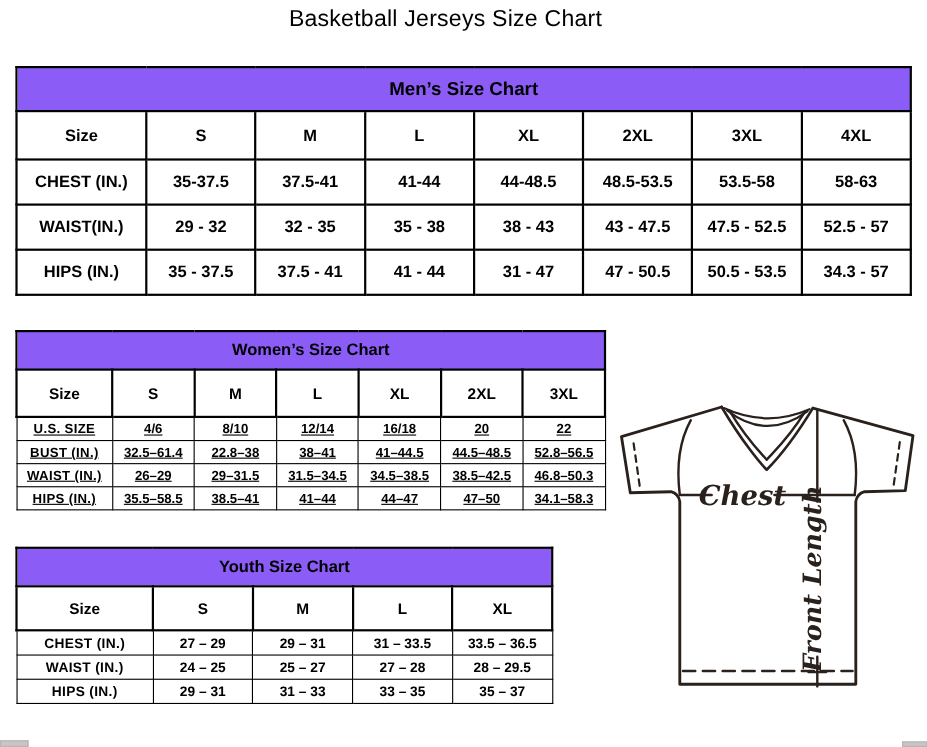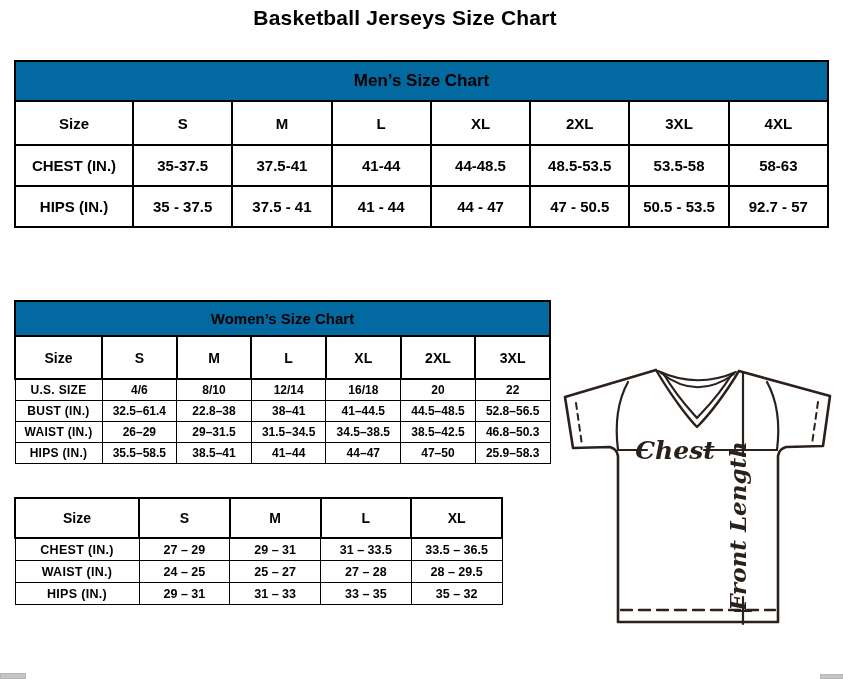--- a/index.html
+++ b/index.html
@@ -1,34 +1,34 @@
 <!DOCTYPE html>
 <html><head>
 <meta charset="utf-8">
 <style>
   html,body{margin:0;padding:0;background:#fff;}
   #stage{position:relative;width:843px;height:679px;background:#fff;overflow:hidden;
          font-family:"Liberation Sans",sans-serif;color:#000;}
   .page-title{position:absolute;top:6px;left:0;width:810px;text-align:center;
-              font-size:21px;font-weight:bold;letter-spacing:.2px;}
+              font-size:21px;font-weight:normal;letter-spacing:.2px;}
   table{border-collapse:collapse;table-layout:fixed;background:#fff;}
   th,td{border:2px solid #000;text-align:center;vertical-align:middle;padding:0;
         overflow:hidden;white-space:nowrap;}
-  .band{background:#0369a1;font-weight:bold;}
+  .band{background:#8b5cf6;font-weight:bold;}
   
   .mens{position:absolute;left:14px;top:60px;width:815px;}
   .mens .band th{height:38px;font-size:17px;}
   .mens .sizerow th{height:42px;font-size:15px;}
   .mens .datarow td{height:39px;font-size:15px;font-weight:bold;}
   .mens .rowlab{font-size:14px;font-weight:bold;}
   
   .womens{position:absolute;left:14px;top:300px;width:537px;}
   .womens .band th{height:33px;font-size:15px;}
   .womens .sizerow th{height:41px;font-size:14px;}
-  .womens .datarow td{height:20px;font-size:12px;font-weight:bold;border-width:1px;}
+  .womens .datarow td{height:20px;font-size:12px;font-weight:bold;border-width:1px;text-decoration:underline;}
   .womens .rowlab{font-size:10.5px;font-weight:bold;letter-spacing:.3px;}
   
   .youth{position:absolute;left:14px;top:497px;width:489px;}
   .youth .band th{height:33px;font-size:15px;}
   .youth .sizerow th{height:38px;font-size:14px;}
   .youth .datarow td{height:21px;font-size:12.5px;font-weight:bold;border-width:1px;}
   .youth .rowlab{font-size:11px;font-weight:bold;letter-spacing:.3px;}
   
   .jersey{position:absolute;left:553px;top:360px;width:290px;height:312px;}
   .jersey text{font-family:"DejaVu Serif","Liberation Serif",serif;
@@ -74,28 +74,38 @@
       <td class="rowlab">CHEST (IN.)</td>
       <td>35-37.5</td>
       <td>37.5-41</td>
       <td>41-44</td>
       <td>44-48.5</td>
       <td>48.5-53.5</td>
       <td>53.5-58</td>
       <td>58-63</td>
     </tr>
     <tr class="datarow">
+      <td class="rowlab">WAIST(IN.)</td>
+      <td>29 - 32</td>
+      <td>32 - 35</td>
+      <td>35 - 38</td>
+      <td>38 - 43</td>
+      <td>43 - 47.5</td>
+      <td>47.5 - 52.5</td>
+      <td>52.5 - 57</td>
+    </tr>
+    <tr class="datarow">
       <td class="rowlab">HIPS (IN.)</td>
       <td>35 - 37.5</td>
       <td>37.5 - 41</td>
       <td>41 - 44</td>
-      <td>44 - 47</td>
+      <td>31 - 47</td>
       <td>47 - 50.5</td>
       <td>50.5 - 53.5</td>
-      <td>92.7 - 57</td>
+      <td>34.3 - 57</td>
     </tr>
   </tbody>
     </table>
 
   <table class="womens">
     <colgroup>
         <col style="width:87px">
         <col>
         <col>
         <col>
@@ -143,34 +153,37 @@
       <td>38.5–42.5</td>
       <td>46.8–50.3</td>
     </tr>
     <tr class="datarow">
       <td class="rowlab">HIPS (IN.)</td>
       <td>35.5–58.5</td>
       <td>38.5–41</td>
       <td>41–44</td>
       <td>44–47</td>
       <td>47–50</td>
-      <td>25.9–58.3</td>
+      <td>34.1–58.3</td>
     </tr>
   </tbody>
     </table>
 
   <table class="youth">
     <colgroup>
         <col style="width:124px">
         <col>
         <col>
         <col>
         <col>
       </colgroup>
     <tbody>
+        <tr class="band">
+          <th colspan="5">Youth Size Chart</th>
+        </tr>
     <tr class="sizerow">
       <th>Size</th>
       <th>S</th>
       <th>M</th>
       <th>L</th>
       <th>XL</th>
     </tr>
     <tr class="datarow">
       <td class="rowlab">CHEST (IN.)</td>
       <td>27 – 29</td>
@@ -183,21 +196,21 @@
       <td>24 – 25</td>
       <td>25 – 27</td>
       <td>27 – 28</td>
       <td>28 – 29.5</td>
     </tr>
     <tr class="datarow">
       <td class="rowlab">HIPS (IN.)</td>
       <td>29 – 31</td>
       <td>31 – 33</td>
       <td>33 – 35</td>
-      <td>35 – 32</td>
+      <td>35 – 37</td>
     </tr>
   </tbody>
     </table>
 
   <svg class="jersey" viewBox="0 0 290 312" xmlns="http://www.w3.org/2000/svg">
     <g stroke="#2b211c" fill="none" stroke-linecap="round" stroke-linejoin="round">
 
       <path fill="#ffffff" stroke-width="2.6" d="M103,10 L12,37 L20,88 L57,87 Q64,89 65,96 L65,262 L225,262 L225,96 Q226,89 233,87 L270,86 L277,36 L186,11"></path>
 
       <path stroke-width="2.4" d="M103,10 C122,42 138,61 144,67 C150,61 167,42 186,11"></path>

